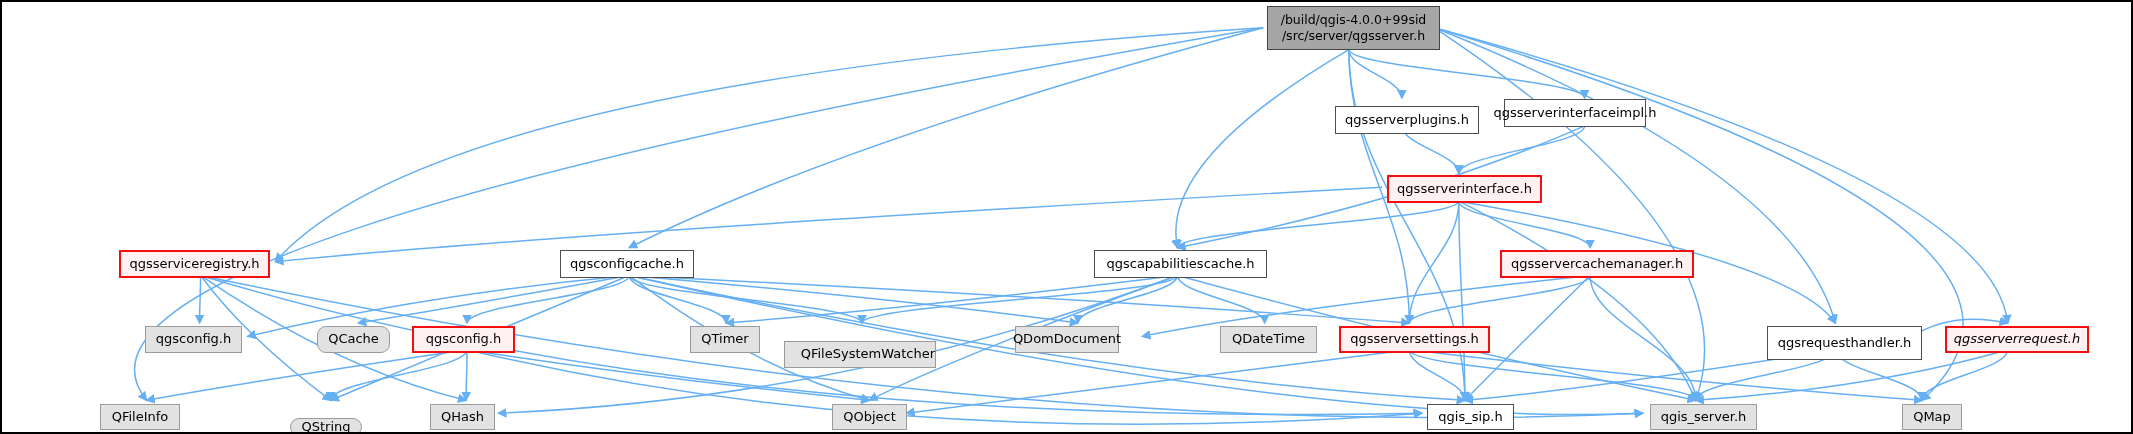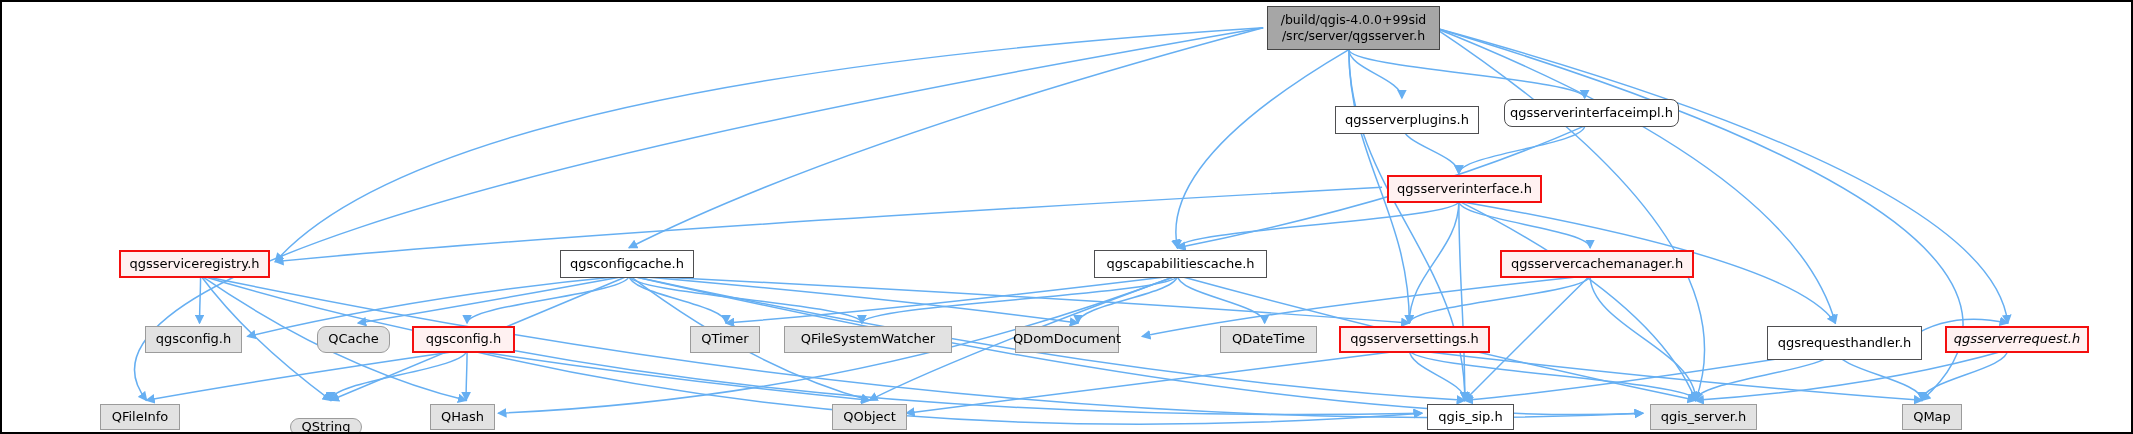--- a/index.html
+++ b/index.html
@@ -99,31 +99,31 @@
       <path d="M1842.5,351 C1842.5,371.4 1930,381.6 1930,402" fill="none" stroke="#66aff2" stroke-width="1.5" marker-end="url(#arrow)"></path>
       <path d="M1842.5,351 Q1600,390 1468.5,402" fill="none" stroke="#66aff2" stroke-width="1.5" marker-end="url(#arrow)"></path>
       <path d="M1842.5,351 C1842.5,371.4 1701.5,381.6 1701.5,402" fill="none" stroke="#66aff2" stroke-width="1.5" marker-end="url(#arrow)"></path>
       <path d="M2016.5,351 C2016.5,371.4 1930,381.6 1930,402" fill="none" stroke="#66aff2" stroke-width="1.5" marker-end="url(#arrow)"></path>
       <path d="M2016.5,351 Q1880,390 1701.5,402" fill="none" stroke="#66aff2" stroke-width="1.5" marker-end="url(#arrow)"></path>
     </svg>
   <div id="nodes">
       <div class="node current" style="left: 1265px; top: 4px; width: 173px; height: 44px;"><span>/build/qgis-4.0.0+99sid
 /src/server/qgsserver.h</span></div>
       <div class="node doc" style="left: 1333px; top: 104px; width: 144px; height: 28px;"><span>qgsserverplugins.h</span></div>
-      <div class="node doc" style="left: 1502px; top: 97px; width: 175px; height: 28px; border-radius: 8px;"><span>qgsserverinterfaceimpl.h</span></div>
+      <div class="node doc" style="left: 1502px; top: 97px; width: 142px; height: 28px;"><span>qgsserverinterfaceimpl.h</span></div>
       <div class="node trunc" style="left: 1385px; top: 173px; width: 155px; height: 28px;"><span>qgsserverinterface.h</span></div>
       <div class="node trunc" style="left: 117px; top: 248px; width: 151px; height: 28px;"><span>qgsserviceregistry.h</span></div>
       <div class="node doc" style="left: 558px; top: 248px; width: 134px; height: 28px;"><span>qgsconfigcache.h</span></div>
       <div class="node doc" style="left: 1092px; top: 248px; width: 173px; height: 28px;"><span>qgscapabilitiescache.h</span></div>
       <div class="node trunc" style="left: 1498px; top: 248px; width: 194px; height: 28px;"><span>qgsservercachemanager.h</span></div>
       <div class="node ext" style="left: 143px; top: 324px; width: 97px; height: 27px;"><span>qgsconfig.h</span></div>
       <div class="node ext" style="left: 315px; top: 324px; width: 73px; height: 27px; border-radius: 9px;"><span>QCache</span></div>
       <div class="node trunc" style="left: 410px; top: 324px; width: 103px; height: 27px;"><span>qgsconfig.h</span></div>
       <div class="node ext" style="left: 688px; top: 324px; width: 70px; height: 27px;"><span>QTimer</span></div>
-      <div class="node ext" style="left: 782px; top: 324px; width: 168px; height: 27px;"><span>QFileSystemWatcher</span></div>
+      <div class="node ext" style="left: 782px; top: 339px; width: 152px; height: 27px; justify-content: flex-end;"><span>QFileSystemWatcher</span></div>
       <div class="node ext" style="left: 1013px; top: 324px; width: 104px; height: 27px;"><span>QDomDocument</span></div>
       <div class="node ext" style="left: 1218px; top: 324px; width: 97px; height: 27px;"><span>QDateTime</span></div>
       <div class="node trunc" style="left: 1337px; top: 324px; width: 151px; height: 27px;"><span>qgsserversettings.h</span></div>
       <div class="node doc" style="left: 1765px; top: 324px; width: 155px; height: 34px; align-items: center;"><span>qgsrequesthandler.h</span></div>
       <div class="node trunc" style="left: 1943px; top: 324px; width: 144px; height: 27px; font-style: italic;"><span>qgsserverrequest.h</span></div>
       <div class="node ext" style="left: 98px; top: 402px; width: 80px; height: 26px;"><span>QFileInfo</span></div>
       <div class="node ext" style="left: 288px; top: 416px; width: 72px; height: 18px; border-radius: 11px;"><span>QString</span></div>
       <div class="node ext" style="left: 428px; top: 402px; width: 65px; height: 26px;"><span>QHash</span></div>
       <div class="node ext" style="left: 830px; top: 402px; width: 75px; height: 26px;"><span>QObject</span></div>
       <div class="node doc" style="left: 1425px; top: 402px; width: 87px; height: 26px;"><span>qgis_sip.h</span></div>

